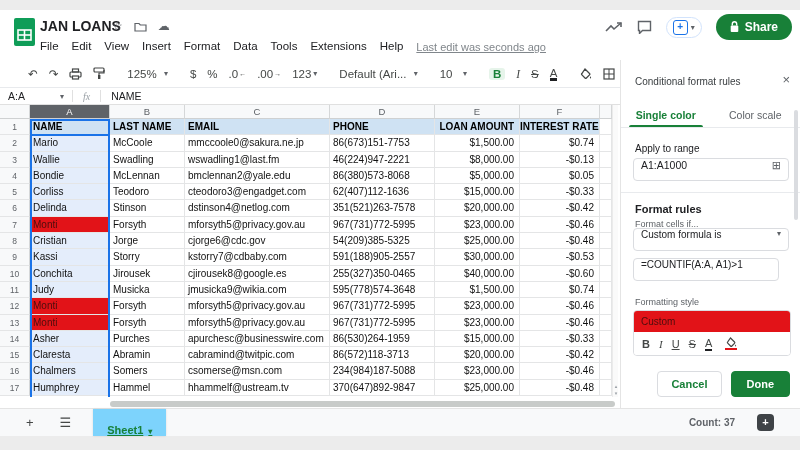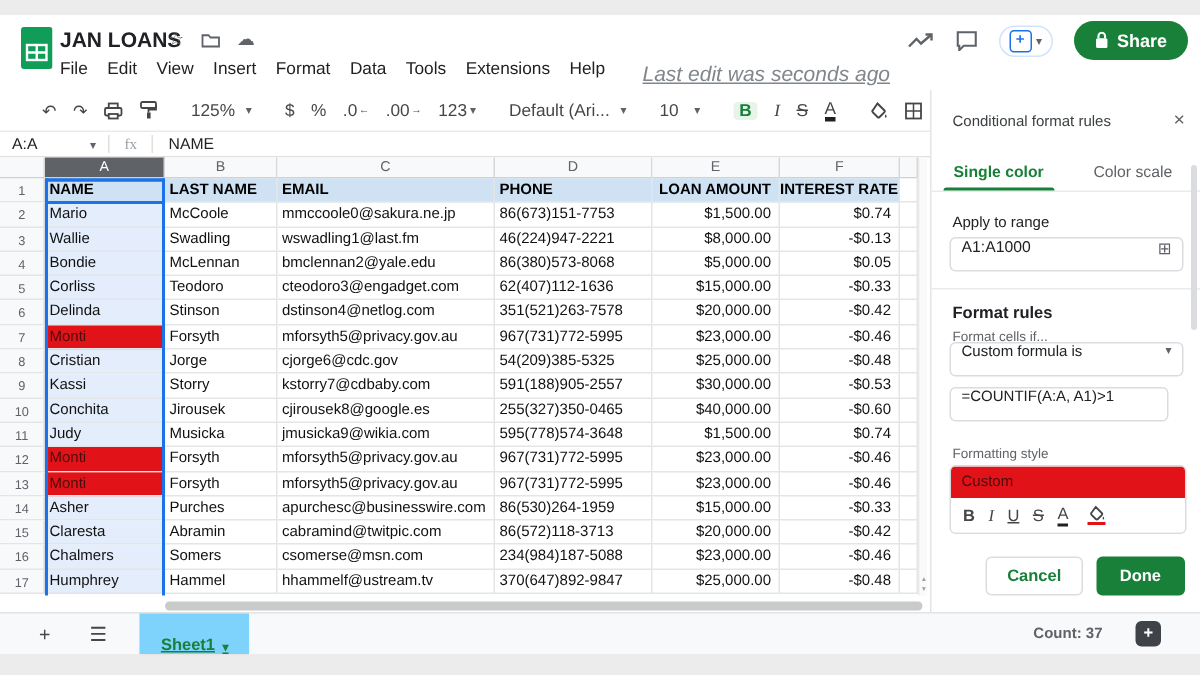--- a/index.html
+++ b/index.html
@@ -7,21 +7,21 @@
          font-family:"Liberation Sans",sans-serif;background:#ececec;color:#202124;}
   .app{position:absolute;left:0;top:10px;width:800px;height:426px;background:#fff;}
 
   
   .topbar{position:absolute;left:0;top:0;width:800px;height:50px;background:#fff;}
   .logo{position:absolute;left:14px;top:8px;}
   .doc-title{position:absolute;left:40px;top:8px;font-size:14px;font-weight:bold;color:#202124;}
   .title-icons{position:absolute;left:112px;top:9px;display:flex;gap:11px;color:#5f6368;font-size:12px;align-items:center;}
   .menubar{position:absolute;left:40px;top:30px;display:flex;gap:13px;font-size:11.5px;color:#202124;}
   .menu-item{cursor:default;}
-  .last-edit{font-size:14px;color:#80868b;text-decoration:underline;margin-left:12px;padding-top:1px;font-style:italic;}
+  .last-edit{font-size:11px;color:#80868b;text-decoration:underline;margin-left:0;padding-top:1px;}
   .top-right{position:absolute;right:8px;top:4px;display:flex;align-items:center;gap:14px;}
   .plus-btn{display:flex;align-items:center;gap:3px;border:1px solid #d2e3fc;border-radius:12px;padding:2px 6px;background:#fff;}
   .plus-sq{width:13px;height:13px;border:1.5px solid #1a73e8;border-radius:3px;color:#1a73e8;font-size:10px;
            line-height:12px;text-align:center;font-weight:bold;}
   .caret{font-size:8px;color:#5f6368;}
   .share-btn{display:flex;align-items:center;gap:6px;background:#188038;color:#fff;border:none;border-radius:13px;
              padding:6px 14px;font-size:12px;font-weight:bold;font-family:inherit;}
 
   
   .toolbar{position:absolute;left:0;top:50px;width:620px;height:28px;background:#fff;
@@ -34,21 +34,21 @@
   .tb-s{text-decoration:line-through;}
   .tb-a{position:relative;padding-bottom:2px;}
   .tb-a::after{content:"";position:absolute;left:0;right:0;bottom:0;height:2.5px;background:#202124;}
   .sub-arrow{font-size:7px;color:#444746;margin-left:-1px;}
   .tb-collapse{margin-left:auto;margin-right:14px;color:#5f6368;}
 
   
   .fxbar{position:absolute;left:0;top:78px;width:620px;height:17px;background:#fff;border-bottom:1px solid #e0e0e0;
          display:flex;align-items:center;font-size:10.5px;box-sizing:border-box;}
   .namebox{width:52px;padding-left:8px;color:#202124;}
-  .fx{color:#9aa0a6;font-family:"Liberation Serif",serif;font-size:10px;padding:0 10px;}
+  .fx{font-style:italic;color:#9aa0a6;font-family:"Liberation Serif",serif;font-size:10px;padding:0 10px;}
   .fxdiv{width:1px;height:12px;background:#e0e0e0;}
   .fxval{padding-left:10px;color:#202124;}
 
   
   .grid{position:absolute;left:0;top:95px;width:618px;height:292px;background:#fff;}
   .letters{display:flex;height:14px;}
   .corner{width:30px;background:#f8f9fa;border-right:1px solid #d5d7d8;border-bottom:1px solid #cfd1d2;box-sizing:border-box;}
   .colletter{background:#f8f9fa;border-right:1px solid #d5d7d8;border-bottom:1px solid #cfd1d2;box-sizing:border-box;
              font-size:9.5px;color:#5f6368;text-align:center;line-height:13px;}
   .colletter.sel{background:#5f6368;color:#fff;}

